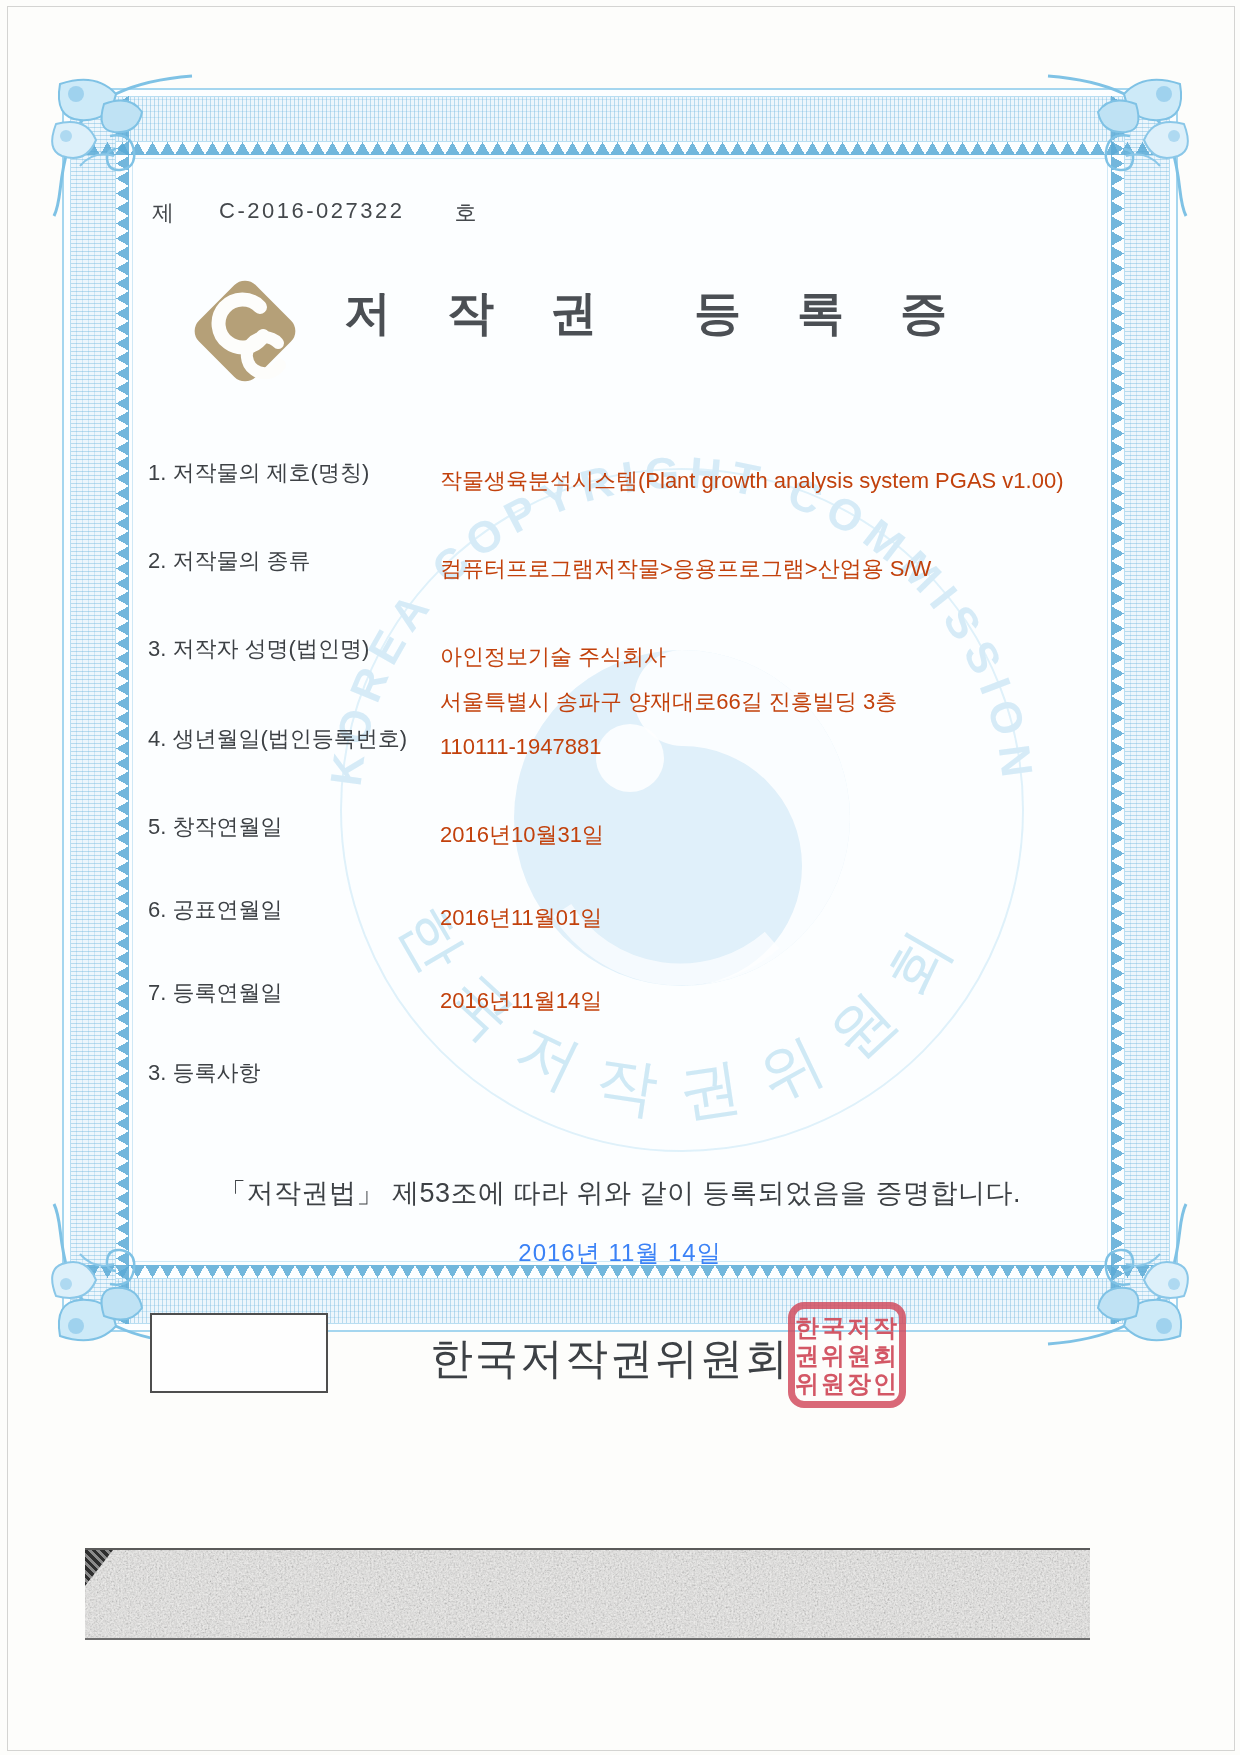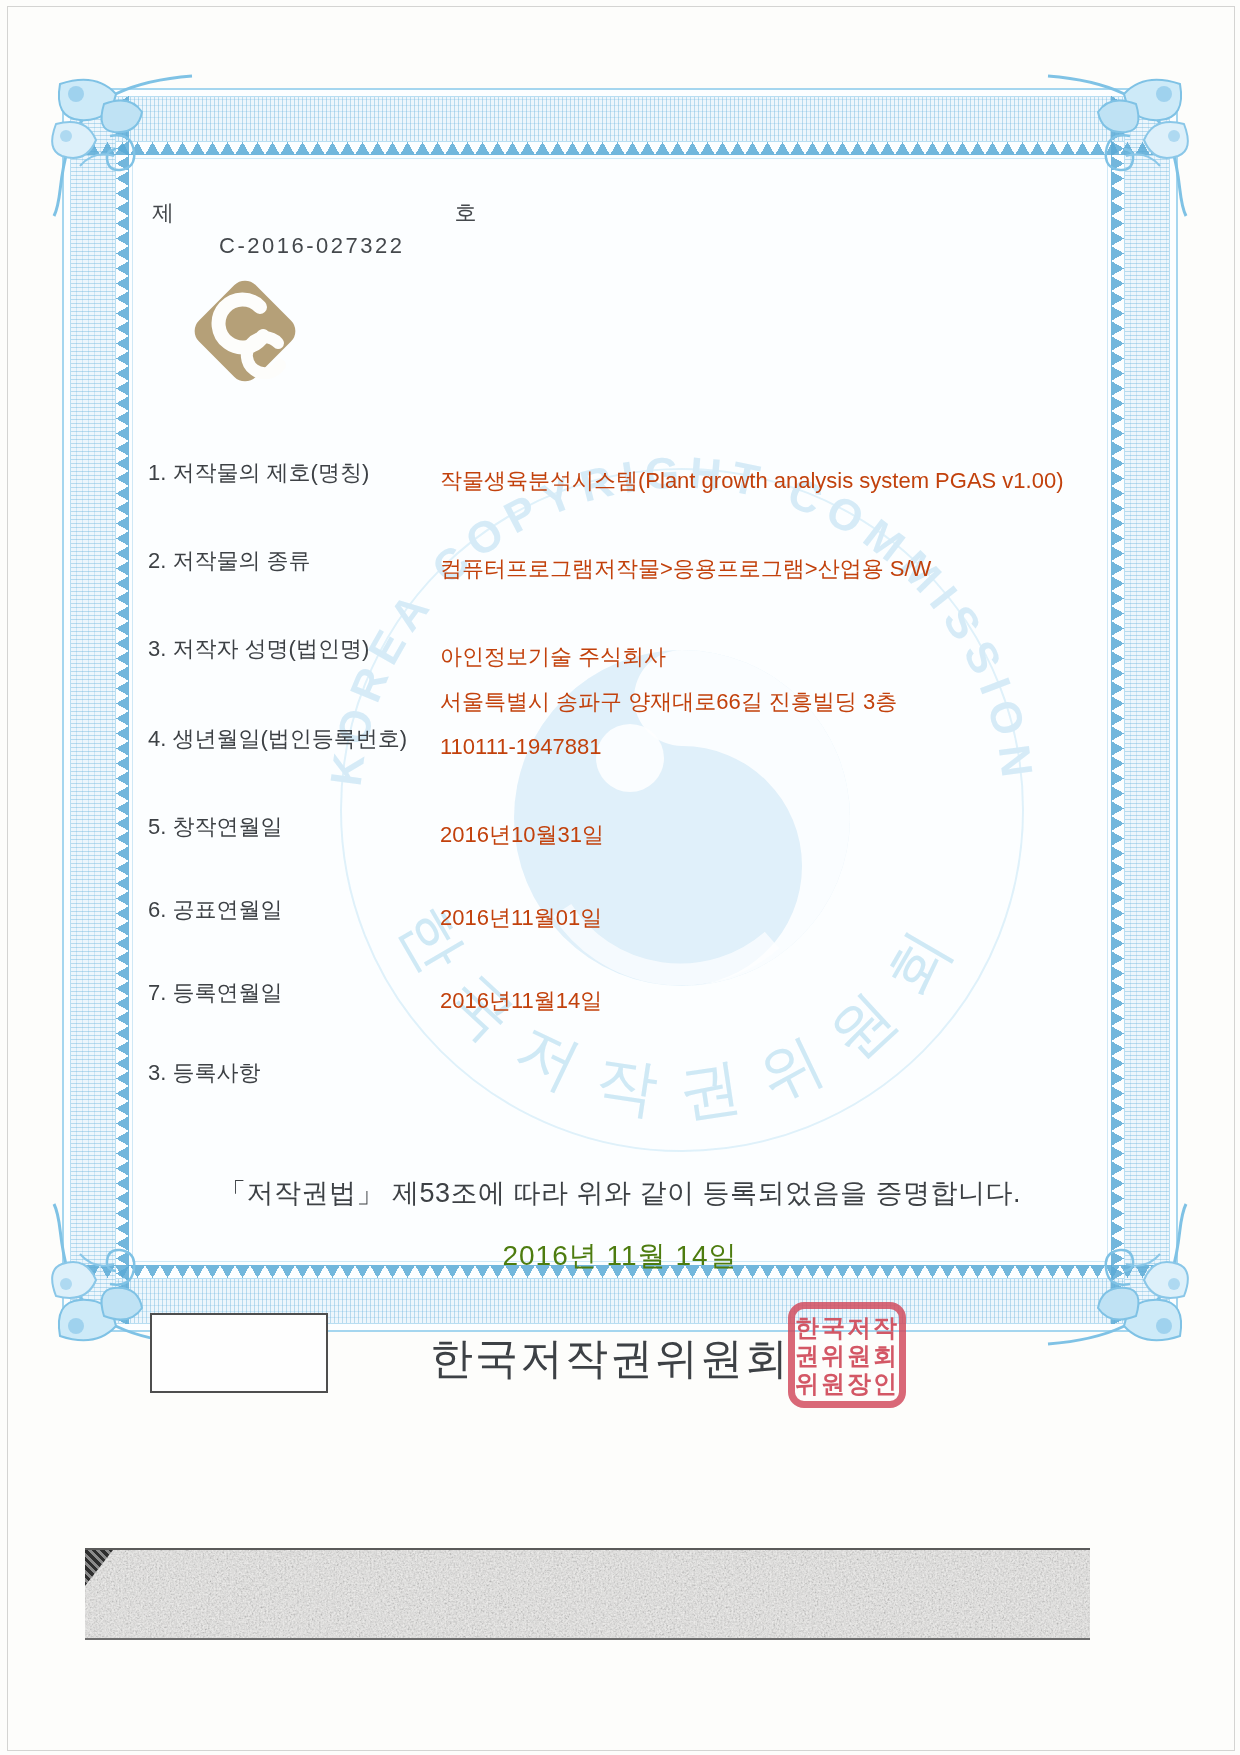--- a/index.html
+++ b/index.html
@@ -55,37 +55,37 @@
   .wm-latin { font-family:"Liberation Sans","DejaVu Sans",sans-serif; font-size:44px;
     font-weight:bold; letter-spacing:9px; fill:#d2eaf7; }
   .wm-kor { font-family:"Liberation Sans","DejaVu Sans",sans-serif; font-size:62px;
     letter-spacing:28px; fill:#cbe7f5; }
 
   
   .content { position:absolute; inset:0; z-index:3; }
 
   .cert-no-row { position:absolute; left:90px; top:110px; font-size:22px; color:#44484c;
     letter-spacing:1px; display:flex; }
-  .cert-no-row .num { margin-left:44px; letter-spacing:2.5px;margin-top:35px; }
+  .cert-no-row .num { margin-left:44px; letter-spacing:2.5px; }
   .cert-no-row .suf { margin-left:50px; }
 
   .logo { position:absolute; left:122px; top:178px; width:122px; height:130px; }
 
   .title { position:absolute; left:282px; top:194px; font-size:47px; font-weight:bold;
     color:#4b4f54; letter-spacing:56px; word-spacing:-28px; white-space:nowrap; }
 
   .field { position:absolute; left:86px; font-size:22px; }
   .flabel { position:absolute; left:0; top:0; width:300px; color:#3d4145; }
   .fvalue { position:absolute; left:292px; top:0; width:660px; line-height:45px; color:#c2410c; }
   .fvalue div { min-height:0; }
 
   .statement { position:absolute; left:0; width:100%; top:1087px; text-align:center;
     font-size:27px; color:#3d4145; letter-spacing:.5px; }
   .issue-date { position:absolute; left:0; width:100%; top:1149px; text-align:center;
-    font-size:28px; color:#4d7c0f; letter-spacing:1px; }
+    font-size:24px; color:#3b82f6; letter-spacing:1px; }
 
   .empty-box { position:absolute; left:88px; top:1225px; width:178px; height:80px;
     border:2px solid #4e4e4e; background:#fefefe; }
 
   .issuer { position:absolute; left:368px; top:1242px; font-size:43px; color:#3d4145;
     letter-spacing:2px; white-space:nowrap; }
 
   .seal { position:absolute; left:726px; top:1214px; width:118px; height:106px;
     border:7px solid rgba(210,74,92,.88); border-radius:16px; opacity:.95;
     display:flex; flex-direction:column; justify-content:center; align-items:center;
@@ -168,20 +168,21 @@
         <span class="num">C-2016-027322</span>
         <span class="suf">호</span>
       </div>
 
       <svg class="logo" viewBox="0 0 122 130">
         <rect x="21" y="25" width="80" height="80" rx="15" transform="rotate(45 61 65)" fill="#b5a078"></rect>
         <path d="M 76 41 A 24 24 0 1 0 79 70" fill="none" stroke="#fdfdfb" stroke-width="14" stroke-linecap="round"></path>
         <path d="M 94 77 A 18 18 0 1 0 96 99" fill="none" stroke="#fdfdfb" stroke-width="12" stroke-linecap="round"></path>
       </svg>
 
+      <h1 class="title">저작권 등록증</h1>
 
       <div class="field" style="top:370px">
         <div class="flabel">1. 저작물의 제호(명칭)</div>
         <div class="fvalue">
             <div>작물생육분석시스템(Plant growth analysis system PGAS v1.00)</div>
           </div>
       </div>
       <div class="field" style="top:458px">
         <div class="flabel">2. 저작물의 종류</div>
         <div class="fvalue">

